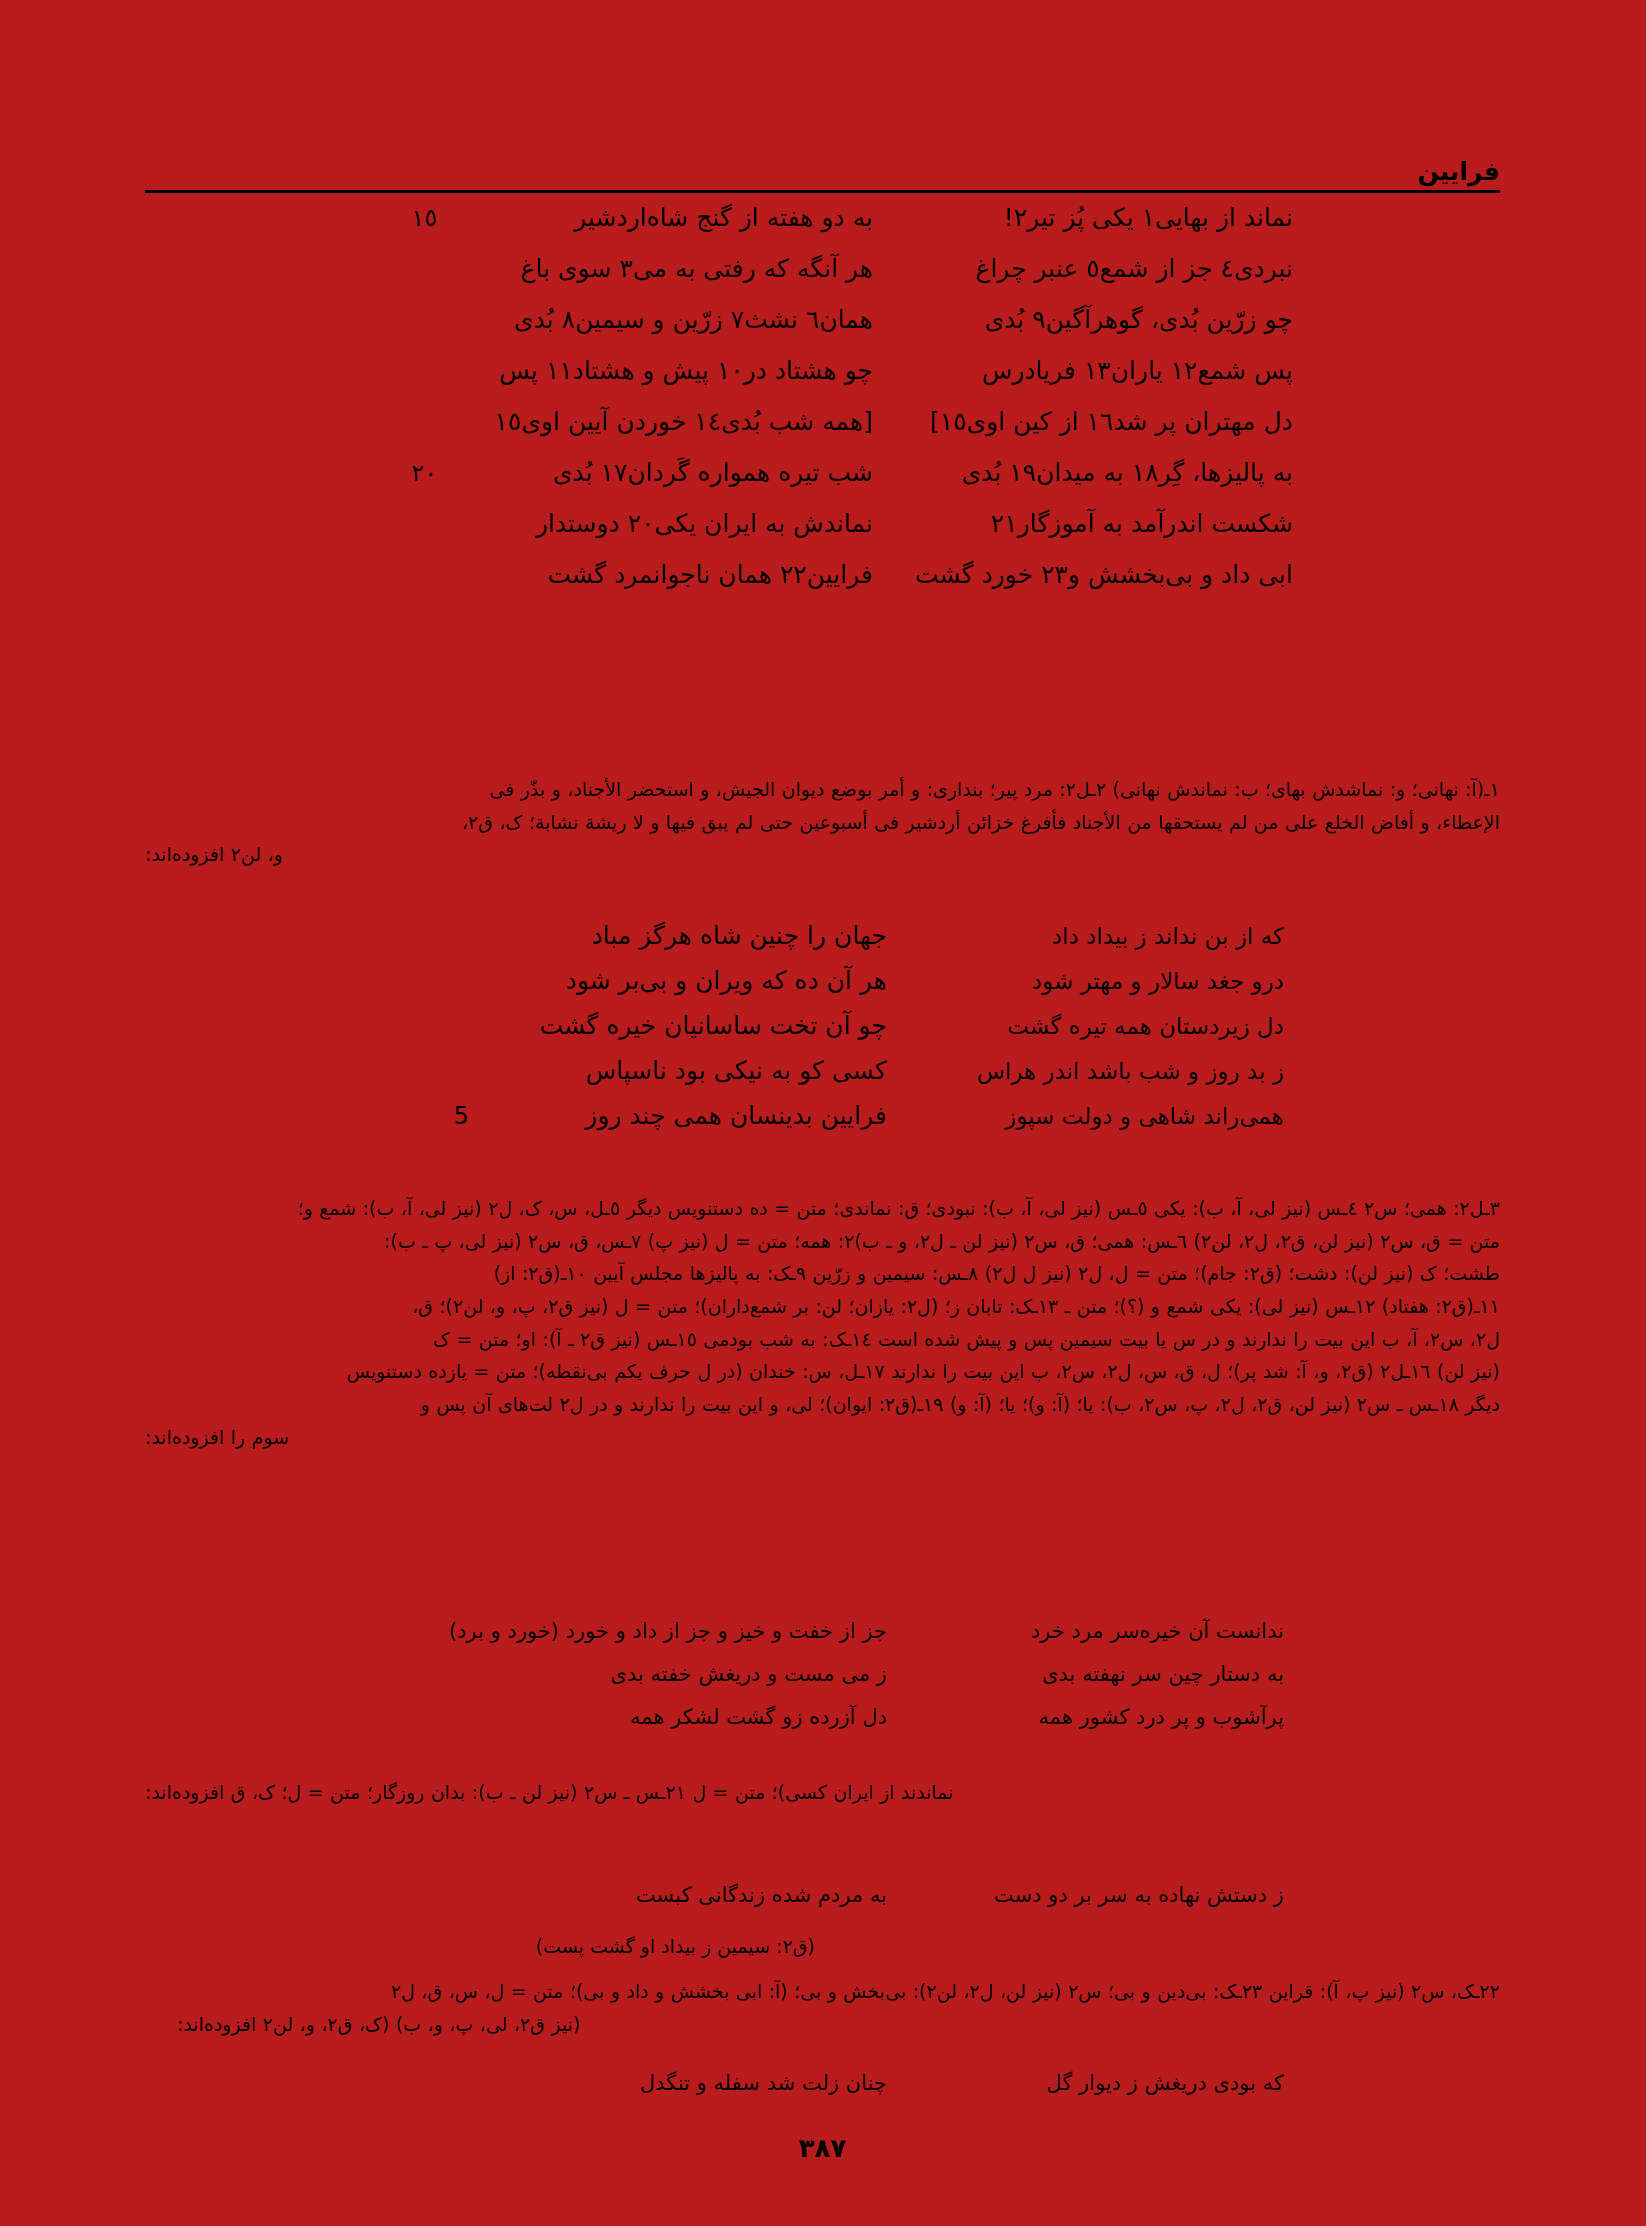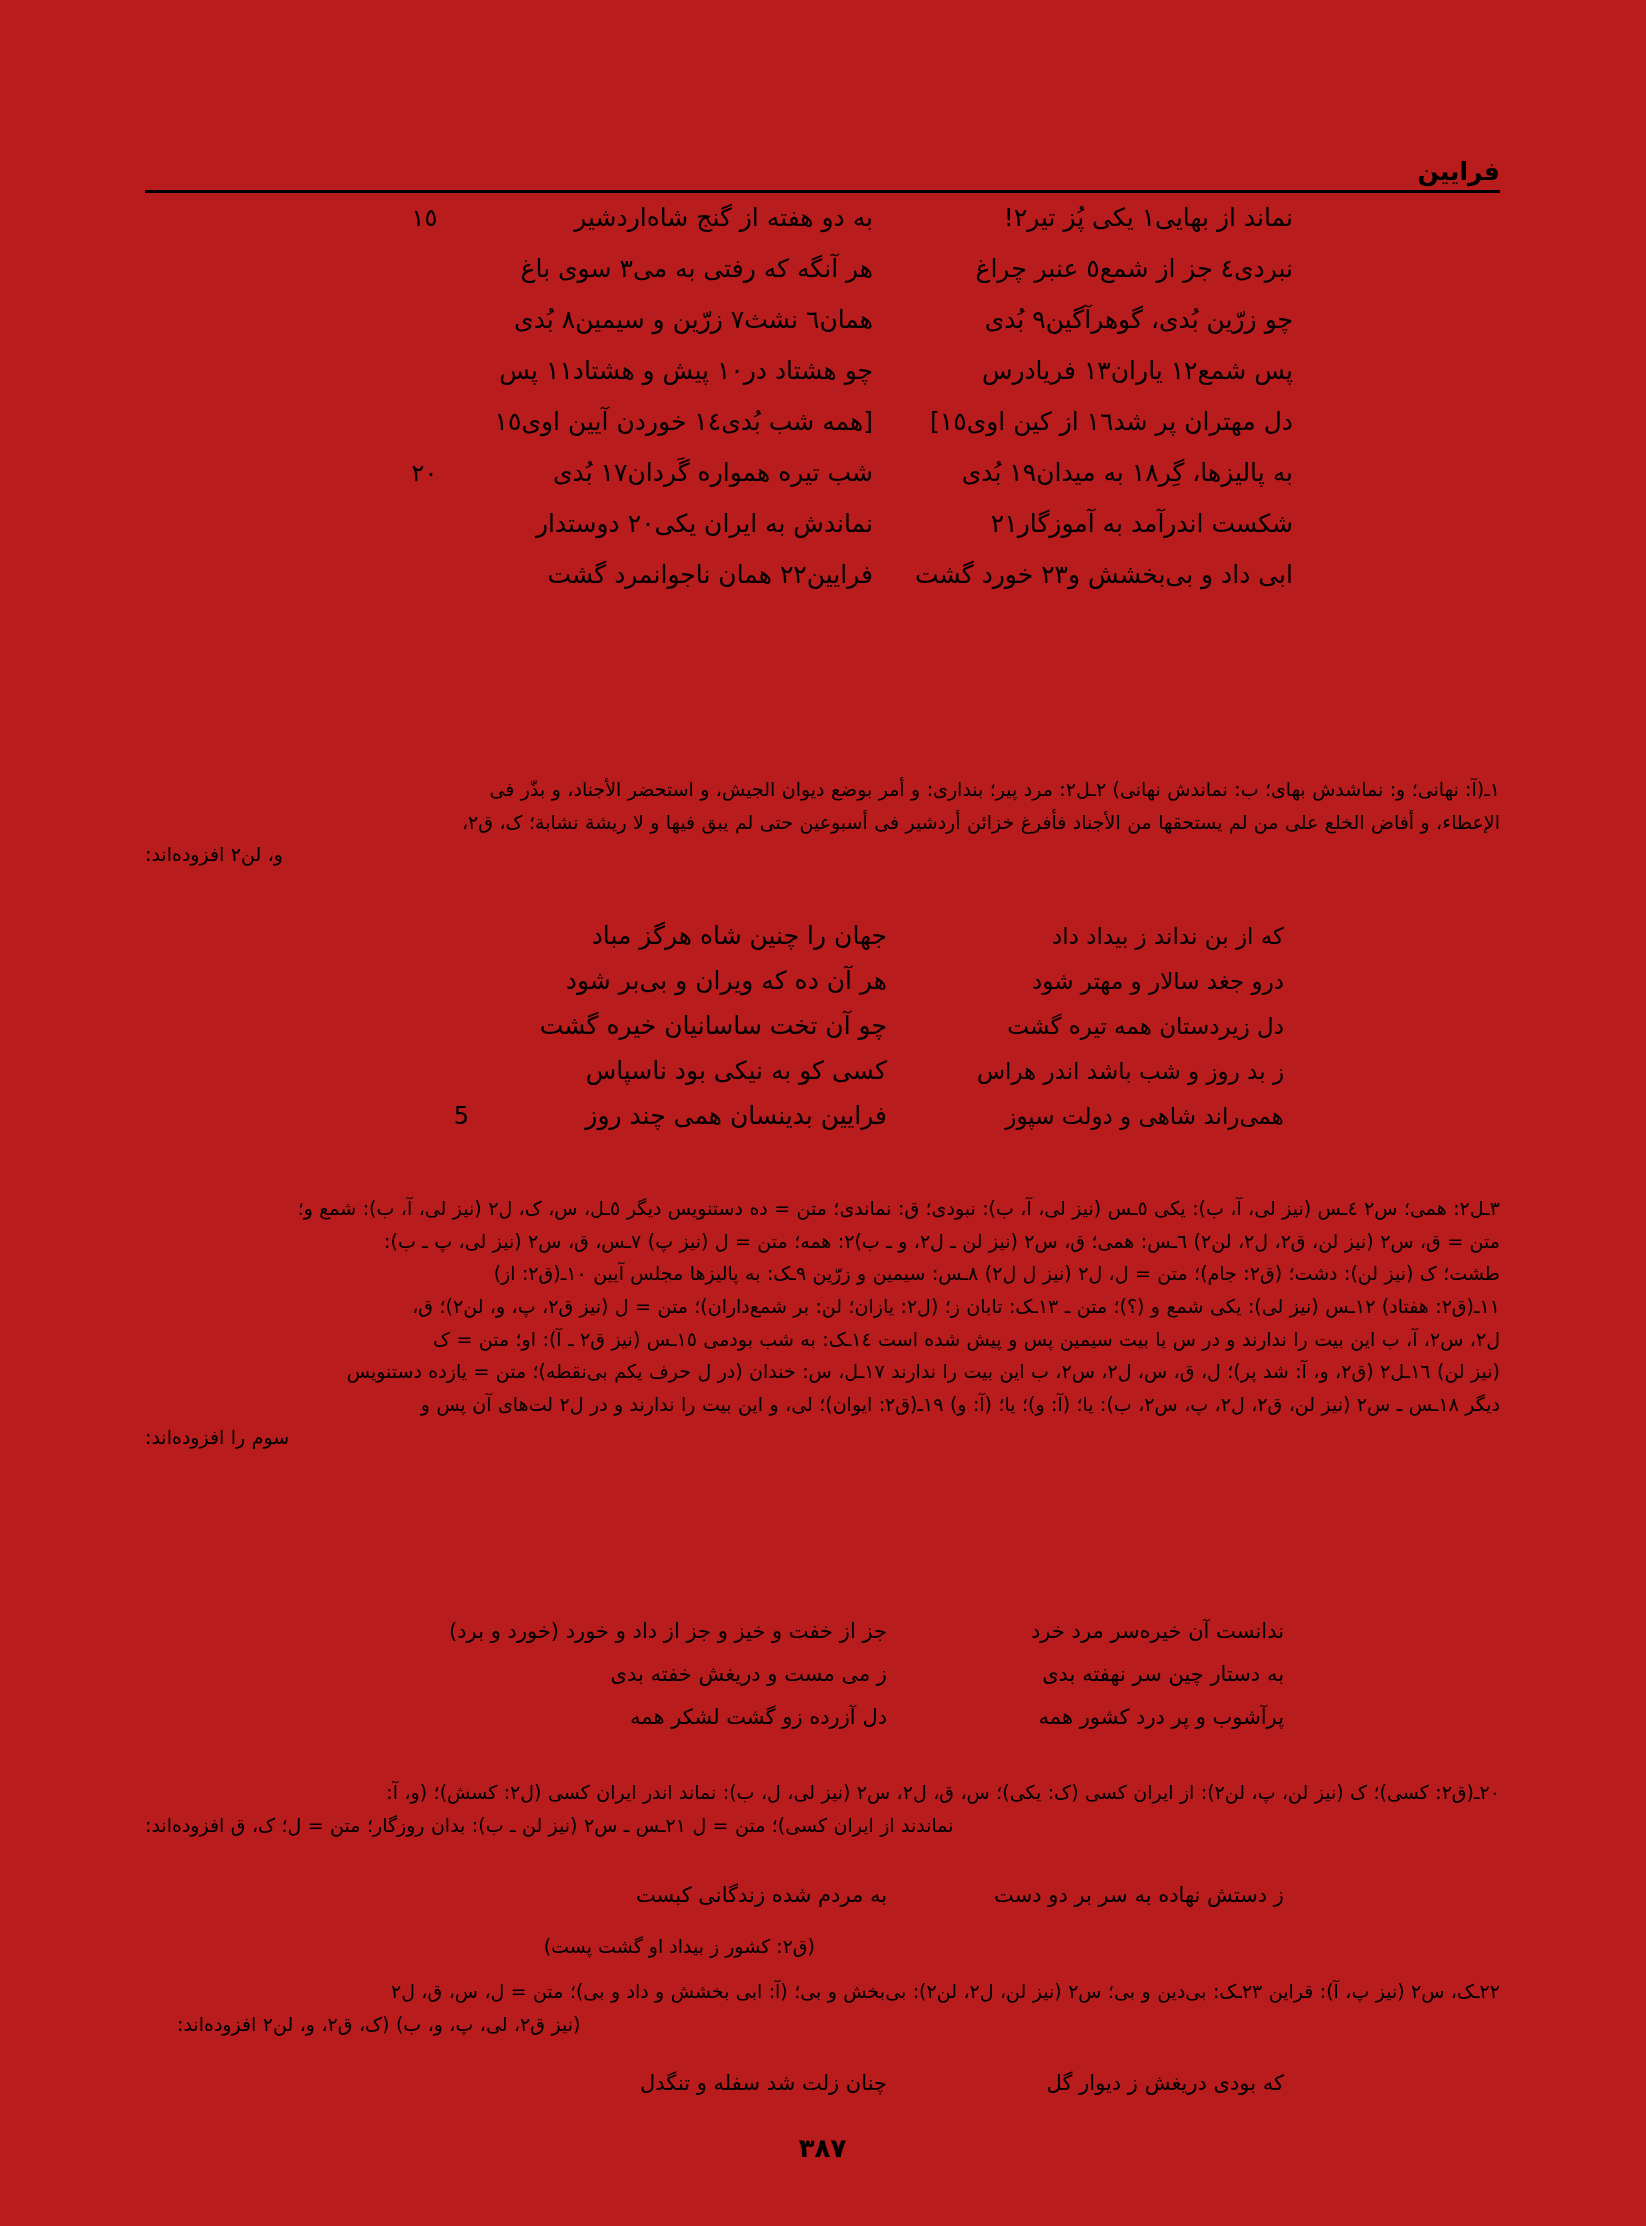--- a/index.html
+++ b/index.html
@@ -257,34 +257,33 @@
     </div>
 
     <div class="verse-line">
       <div class="hemi hemi-b plain">پرآشوب و پر درد کشور همه</div>
       <div class="hemi hemi-a plain">دل آزرده زو گشت لشکر همه</div>
       <div class="vnum"></div>
     </div>
   </div>
 
   <div class="apparatus" style="top:1776px;">
-    <p>٢٠ـ(ق٢: کسی)؛ ک (نیز لن، پ، لن٢): از ایران کسی (ک: یکی)؛ س، ق، ل٢، س٢ (نیز لی، ل، ب): نماند اندر ایران کسی (ل٢: کسش)؛ (و، آ:</p>
     <p class="tail-right">نماندند از ایران کسی)؛ متن = ل   ٢١ـس ـ س٢ (نیز لن ـ ب): بدان روزگار؛ متن = ل؛ ک، ق افزوده‌اند:</p>
   </div>
 
   <div class="verse-block block-small" style="top:1885px; right:305px; width:978px;">
 
     <div class="verse-line">
       <div class="hemi hemi-b plain">ز دستش نهاده به سر بر دو دست</div>
       <div class="hemi hemi-a plain">به مردم شده زندگانی کبست</div>
       <div class="vnum"></div>
     </div>
   </div>
 
-  <div class="addendum-lead" style="top:1931px; right:831px; width:461px; text-align:right;">(ق٢: کشور ز بیداد او گشت پست)</div>
+  <div class="addendum-lead" style="top:1931px; right:831px; width:461px; text-align:right;">(ق٢: سیمین ز بیداد او گشت پست)</div>
 
   <div class="apparatus" style="top:1975px;margin-left:32px;">
     <p>٢٢ـک، س٢ (نیز پ، آ): قراین   ٢٣ـک: بی‌دین و بی؛ س٢ (نیز لن، ل٢، لن٢): بی‌بخش و بی؛ (آ: ابی بخشش و داد و بی)؛ متن = ل، س، ق، ل٢</p>
     <p class="tail-right">(نیز ق٢، لی، پ، و، ب) (ک، ق٢، و، لن٢ افزوده‌اند:</p>
   </div>
 
   <div class="verse-block block-small" style="top:2073px; right:305px; width:978px;">
 
     <div class="verse-line">
       <div class="hemi hemi-b plain">که بودی دریغش ز دیوار گل</div>

